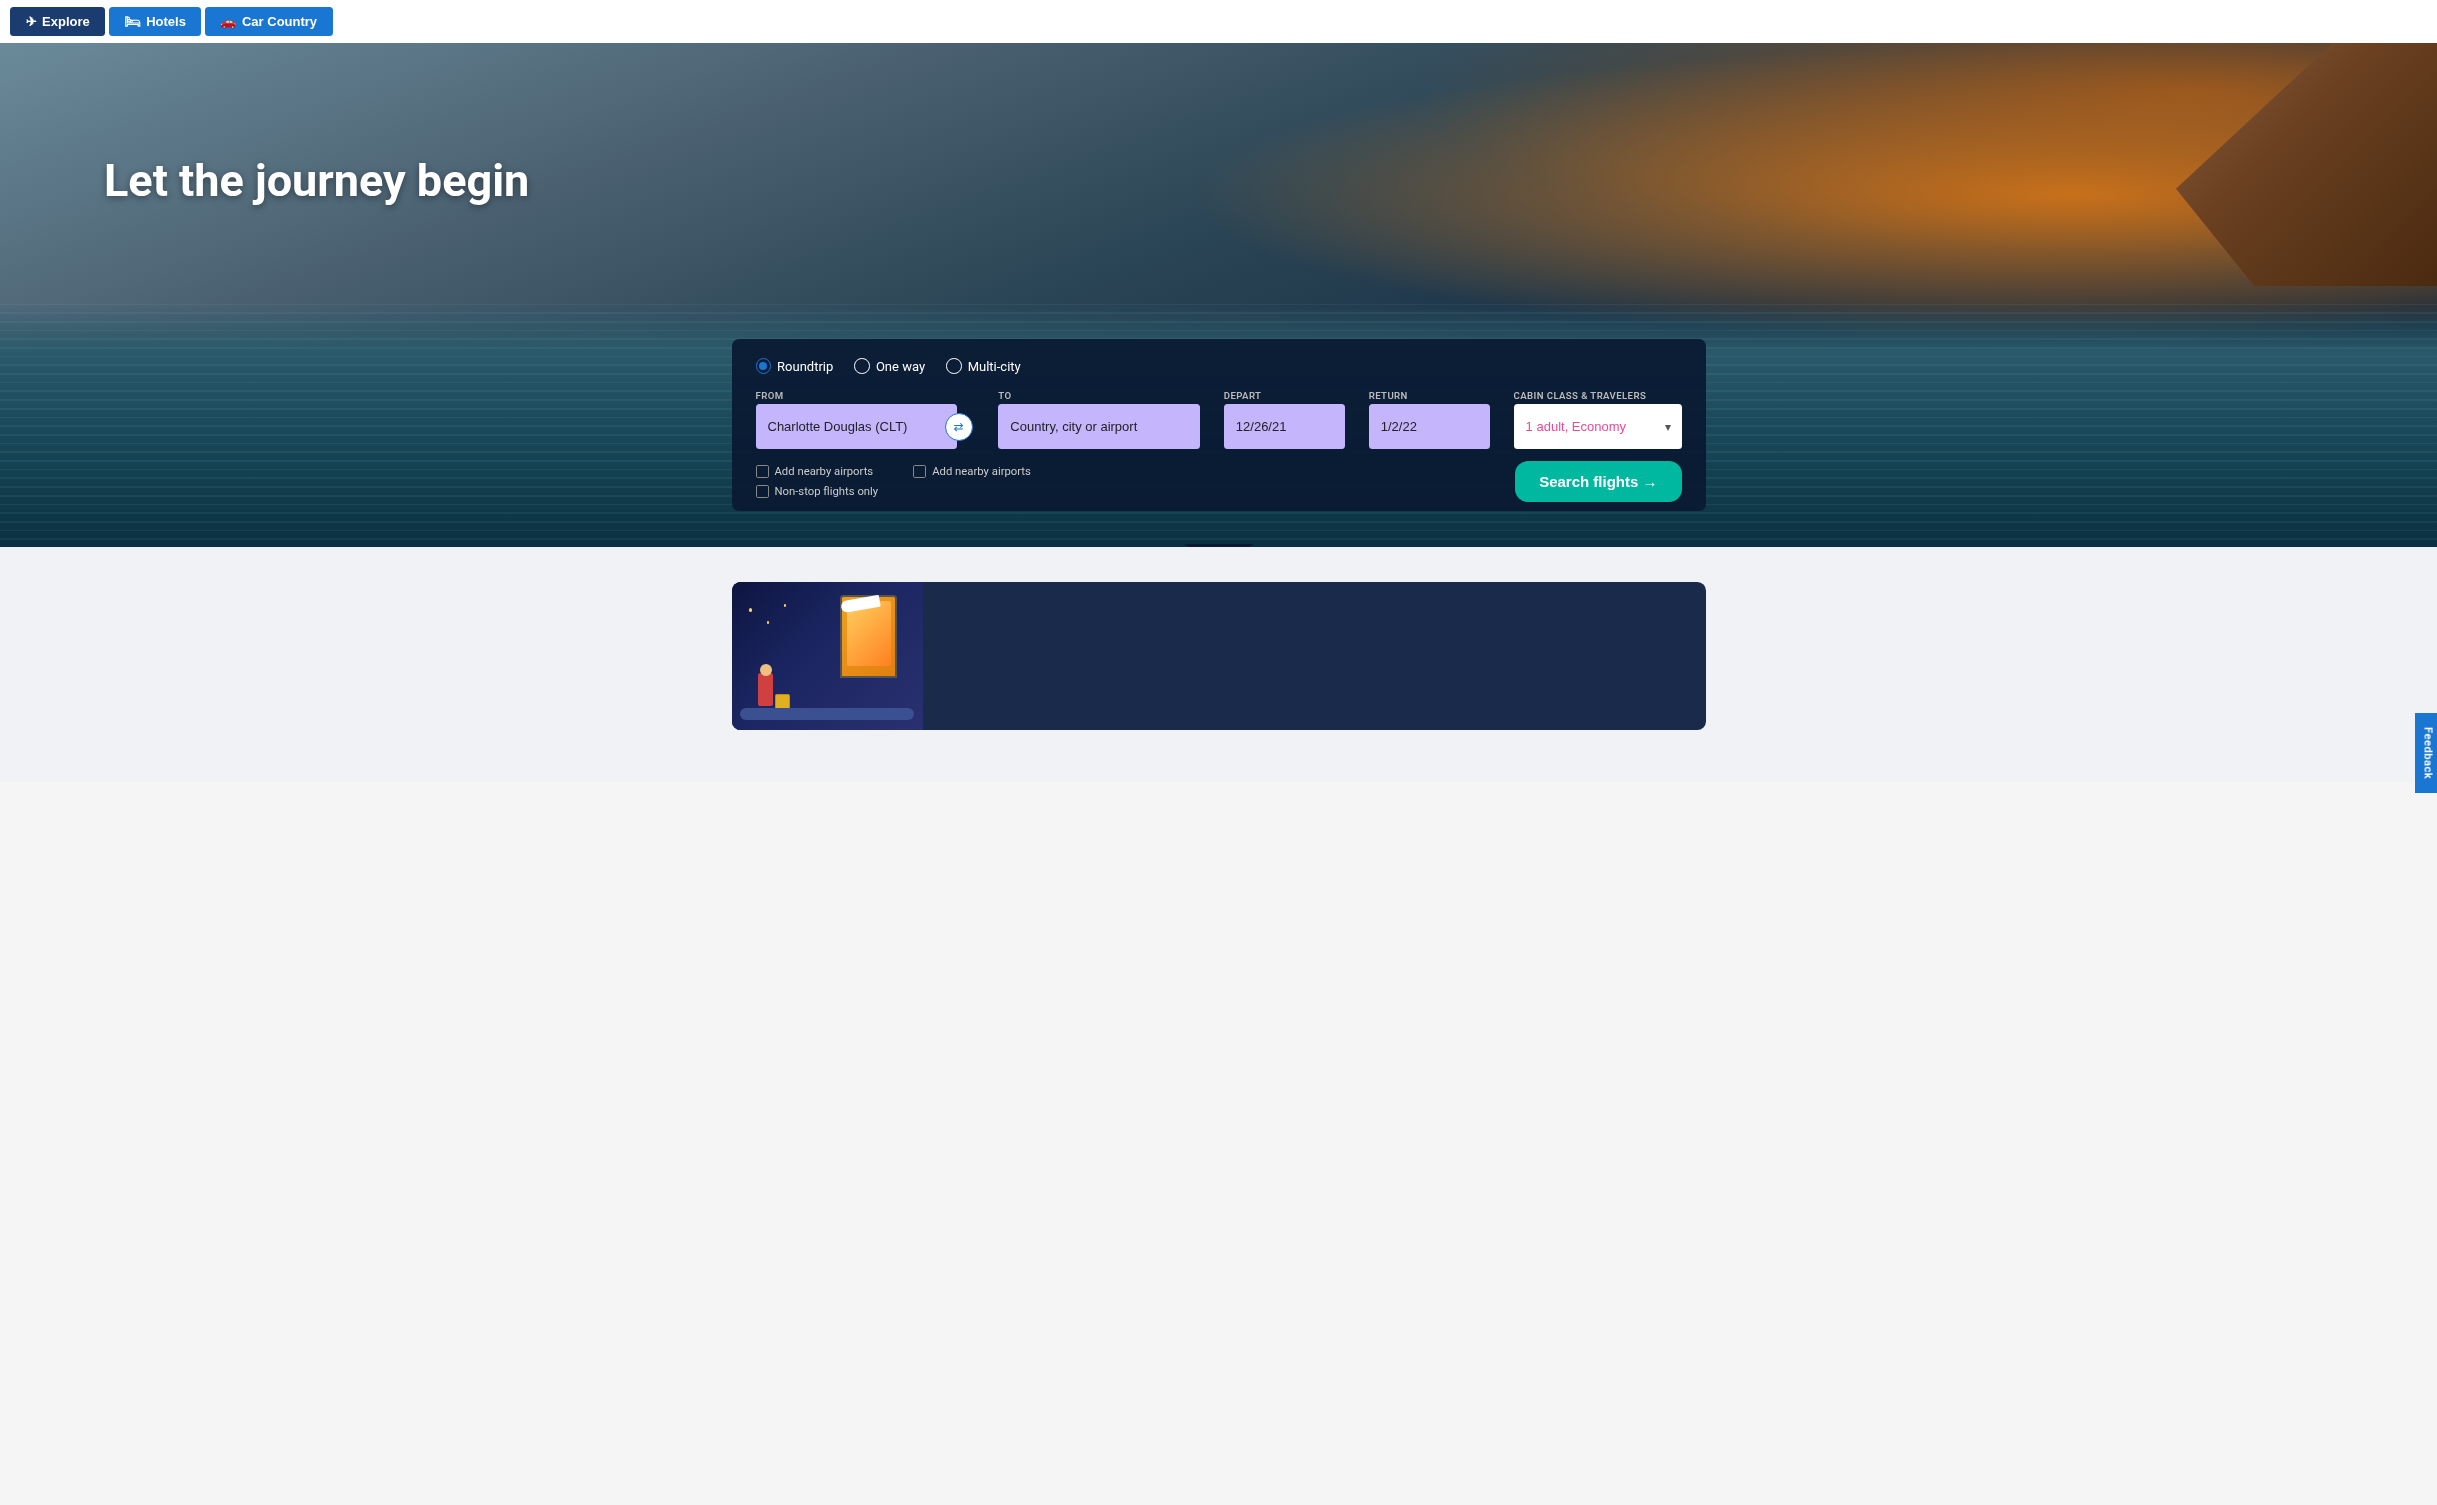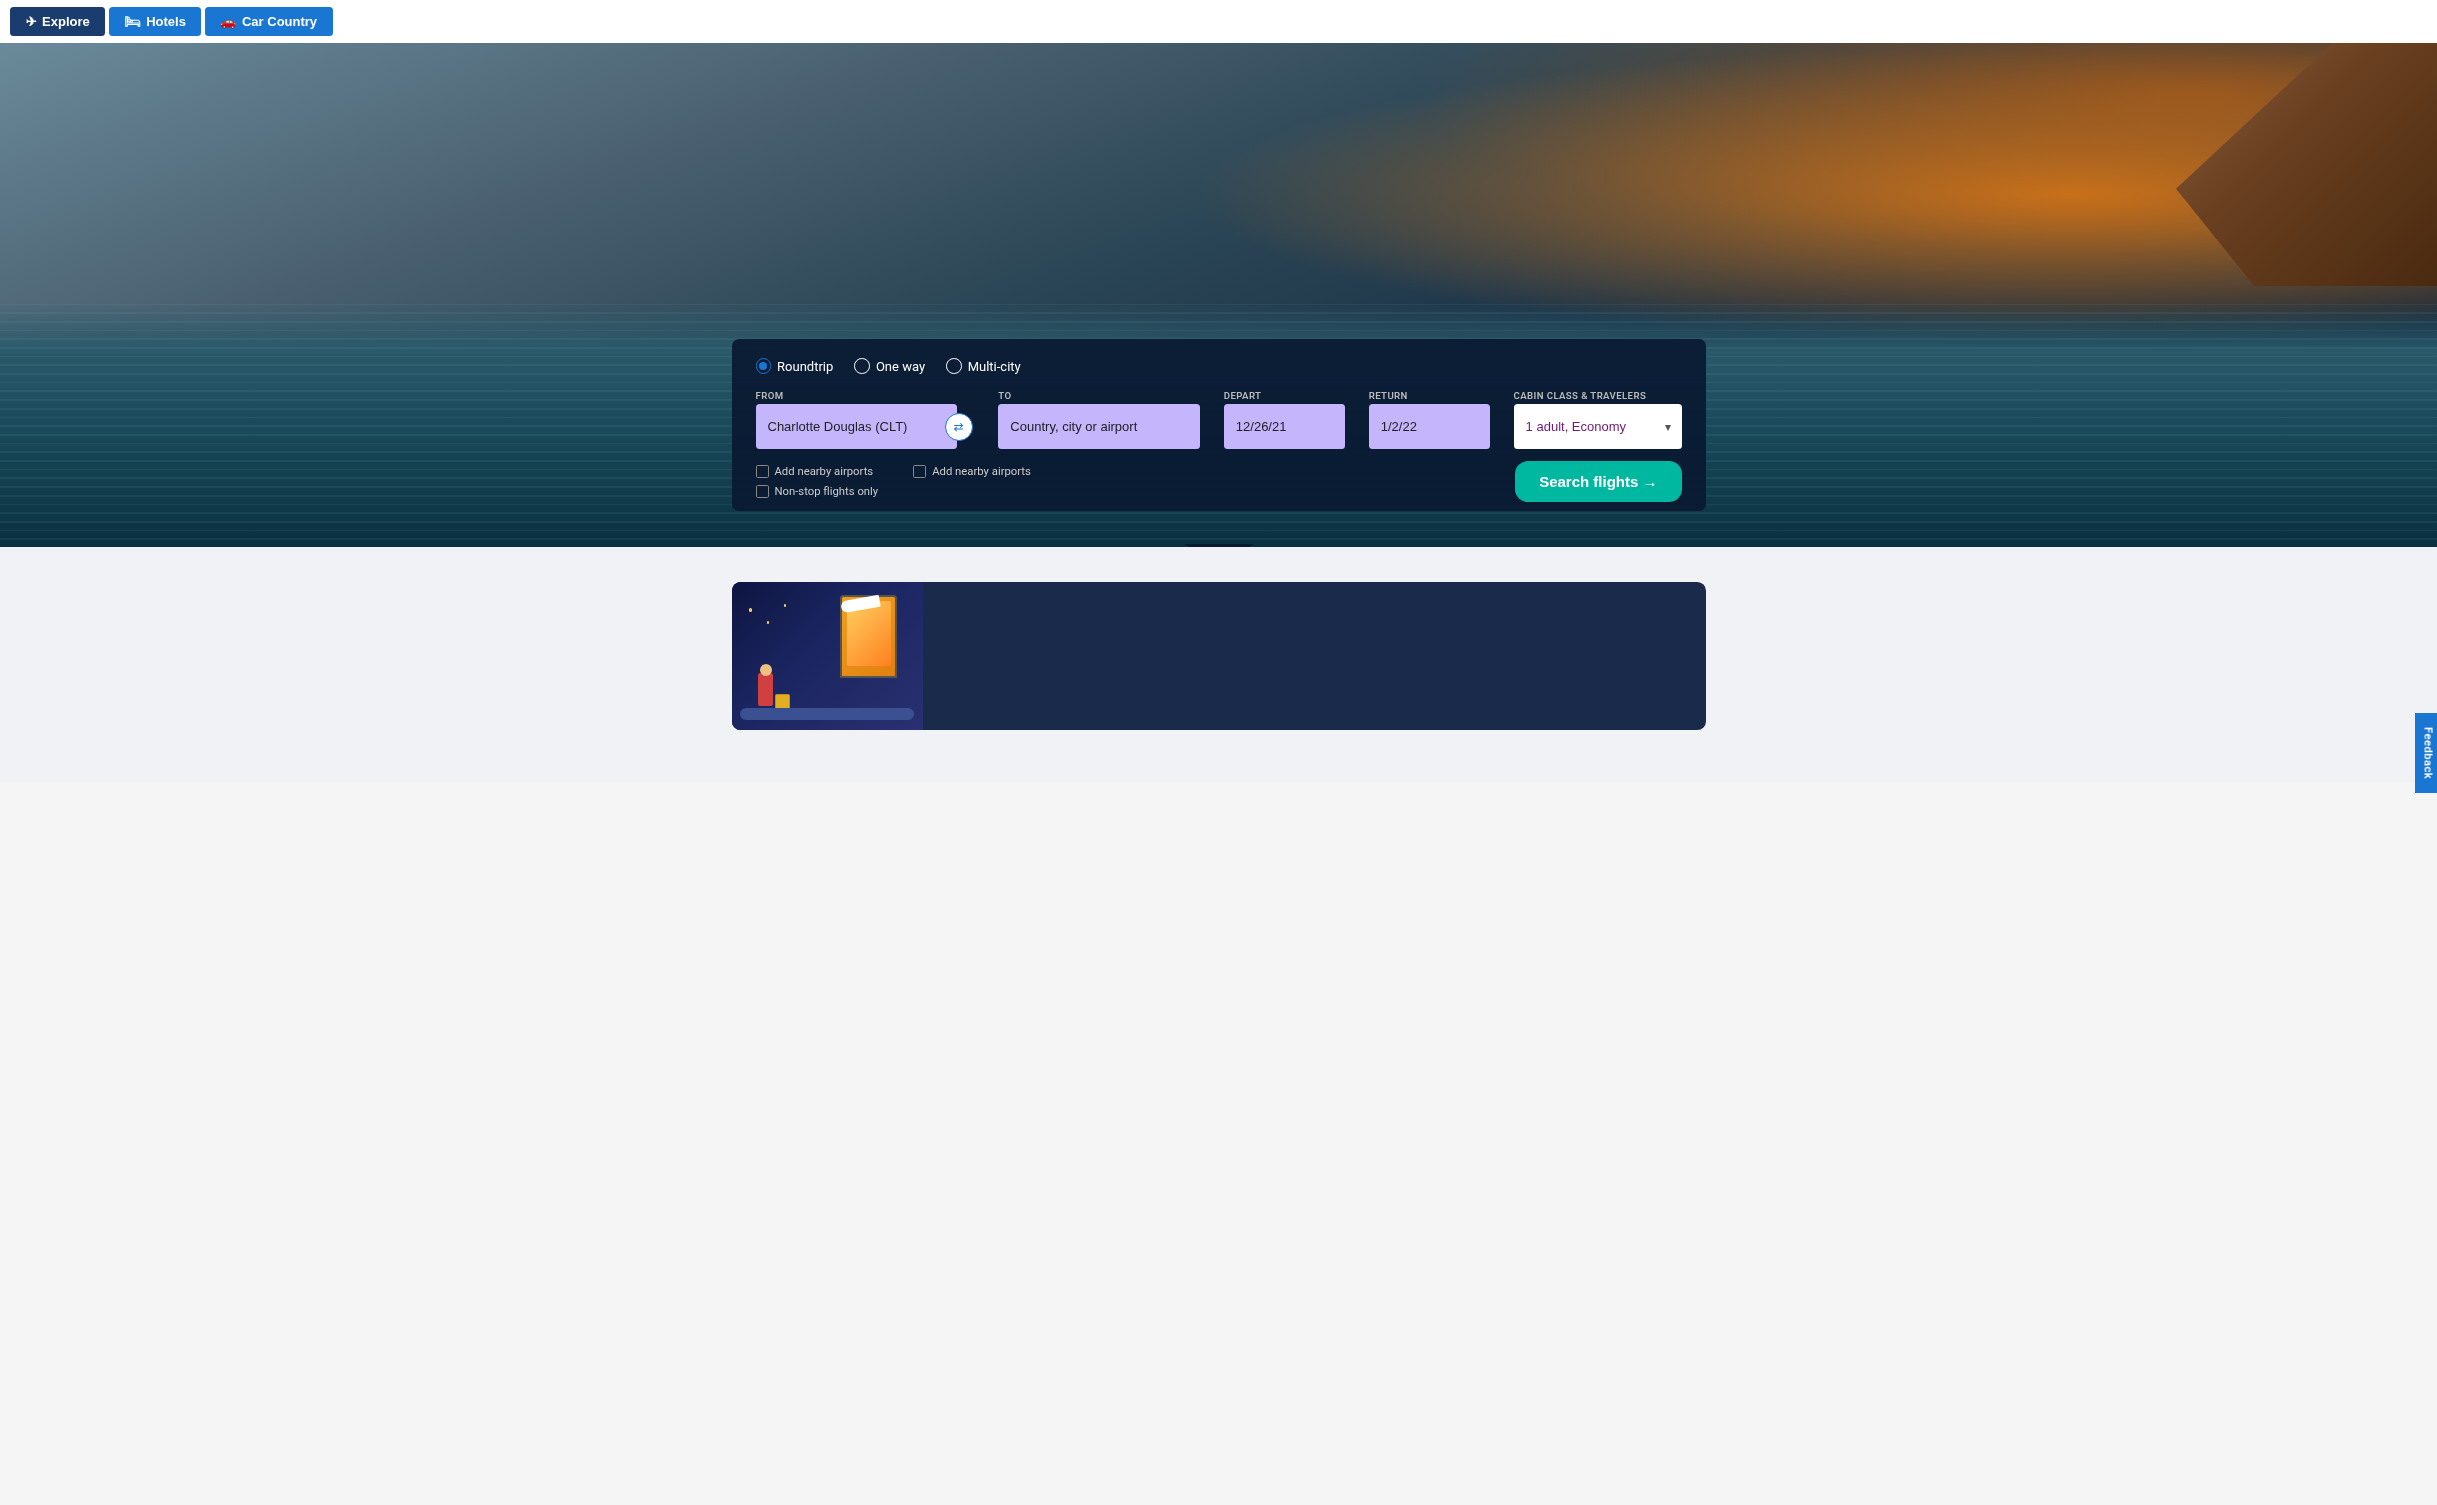--- a/index.html
+++ b/index.html
@@ -80,21 +80,21 @@
     .field-group.cabin { flex: 2.5; }
     .field-label { font-size: 9.6px; font-weight: 600; color: #bbb; margin-bottom: 3.5px; text-transform: uppercase; letter-spacing: 0.4px; }
     .field-input {
       background: #c4b5fd; border: none; border-radius: 3.5px;
       padding: 10.4px 12px; font-size: 13px; color: #222;
       height: 45px; outline: none; width: 100%;
     }
     .field-input::placeholder { color: #aaa; }
     .field-select {
       background: #fff; border: none; border-radius: 3.5px;
-      padding: 10.4px 12px; font-size: 13px; color: #701a75;
+      padding: 10.4px 12px; font-size: 13px; color: #ec4899;
       height: 45px; outline: none; width: 100%; appearance: none;
       cursor: pointer;
     }
 
     .from-wrapper { position: relative; display: flex; align-items: center; }
     .from-wrapper .field-input { padding-right: 37px; }
     .swap-btn {
       position: absolute; right: -15.6px; top: 50%; transform: translateY(-50%);
       width: 28px; height: 28px; border-radius: 50%;
       background: #fff; border: 1.7px solid #1976d2;
@@ -179,20 +179,21 @@
     <span>🚗</span>
     <span>Car Country</span>
   </button>
 </nav>
 
 <section class="hero">
   <div class="hero-bg"></div>
   <div class="hero-rock"></div>
   <div class="hero-waves"></div>
 
+  <h1 class="hero-title">Let the journey begin</h1>
 
   <div class="search-box">
 
     <div class="trip-type-row">
       <label class="radio-label">
         <div class="radio-circle selected"></div>
         <span>Roundtrip</span>
       </label>
       <label class="radio-label">
         <div class="radio-circle"></div>

